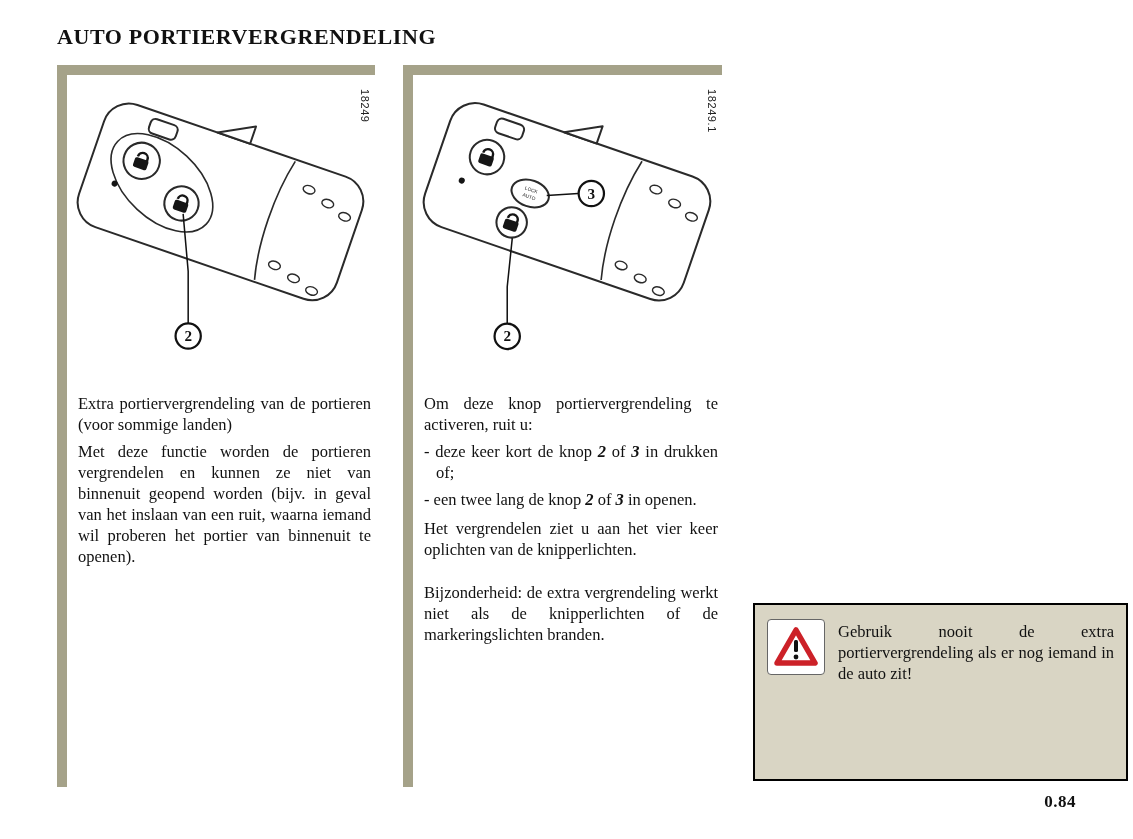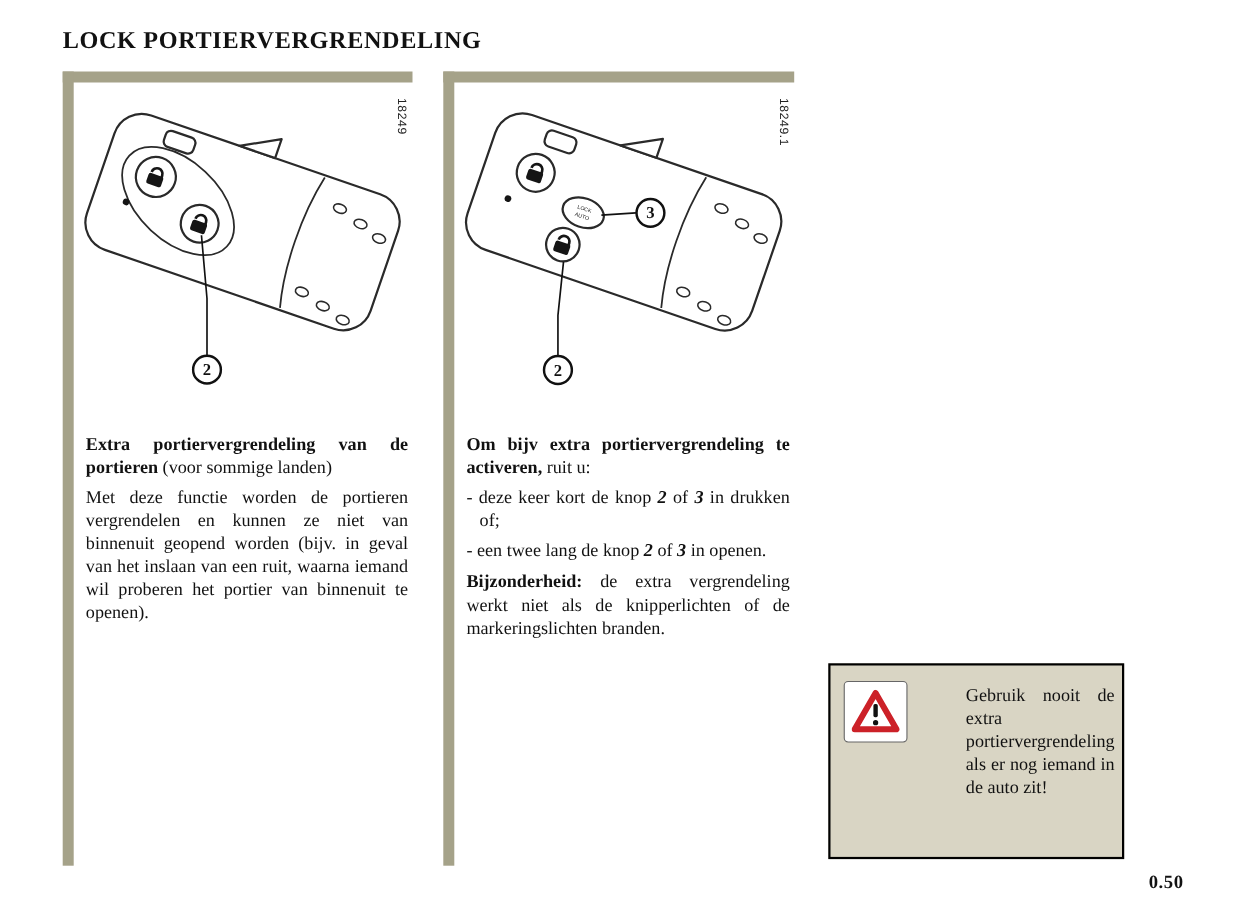--- a/index.html
+++ b/index.html
@@ -23,58 +23,58 @@
     position:absolute; top:14px; right:4px;
     writing-mode:vertical-rl;
     font:11px "Liberation Sans", sans-serif; letter-spacing:0.6px; color:#222;
   }
   .coltext {
     position:absolute; left:21px; right:4px; top:328px;
     font-size:16.5px; line-height:21px; text-align:justify;
   }
   .coltext p { margin-bottom:6px; }
   .lead-head { margin-bottom:6px; }
-  b.run { font-weight:bold; }
+  b.run { font-weight:normal; }
   .keynum { font-weight:bold; font-style:italic; }
   .bullet { padding-left:12px; text-indent:-12px; margin-bottom:4px; }
   .after-bullets { margin-top:8px; }
-  .note { margin-top:8px; }
+  .note { margin-top:22px; }
   
   .card-shape { fill:#ffffff; stroke:#2a2a2a; stroke-width:2; stroke-linejoin:round; }
   .thinline   { fill:none; stroke:#2a2a2a; stroke-width:1.6; }
   .hole { fill:#ffffff; stroke:#2a2a2a; stroke-width:1.4; }
   .ink  { fill:#151515; stroke:none; }
   .shackle { fill:none; stroke:#151515; stroke-width:2.4; }
   .lead { fill:none; stroke:#111; stroke-width:1.5; }
   .callout-circle { fill:#fff; stroke:#111; stroke-width:2.2; }
   .callout-num { font:bold 15px "Liberation Serif", serif; text-anchor:middle; fill:#111; }
   .btn-label { font:4.8px "Liberation Sans", sans-serif; text-anchor:middle; fill:#111; }
   
   .warning-box {
-    position:absolute; left:753px; top:603px; width:269px; height:178px;
+    position:absolute; left:753px; top:603px; width:375px; height:178px;
     background:#d9d5c4; border:2px solid #000;
-    display:flex; align-items:flex-start; padding:14px 12px;gap:40px;
+    display:flex; align-items:flex-start; padding:14px 12px;
   }
   .warning-icon-plate {
     flex:0 0 auto; width:58px; height:56px; background:#fff;
     border:1px solid #666; border-radius:4px;
     display:flex; align-items:center; justify-content:center; margin-right:13px;
   }
   .warning-text { font-size:16.5px; line-height:21px; text-align:justify; padding-top:2px; }
   .page-number {
     position:absolute; right:57px; top:792px;
     font-size:17px; font-weight:bold; letter-spacing:0.5px;
   }
 </style>
 </head>
 <body>
 
 <div class="page">
 
-  <h1 class="doc-title">LOCK PORTIERVERGRENDELING</h1>
+  <h1 class="doc-title">AUTO PORTIERVERGRENDELING</h1>
 
   <section class="col col-left">
     <div class="bar-top"></div>
     <div class="bar-left"></div>
 
     <div class="figure">
       <svg viewBox="0 0 305 290">
         <g transform="rotate(19 150 125)">
           <rect class="card-shape" x="14" y="52" width="270" height="128" rx="26"></rect>
           <path class="thinline" d="M206,54 C197,92 197,142 206,178"></path>
@@ -148,33 +148,34 @@
         <circle class="callout-circle" cx="176" cy="108" r="12.5"></circle>
         <text class="callout-num" x="176" y="113">3</text>
         <polyline class="lead" points="98,152 93,200 93,236"></polyline>
         <circle class="callout-circle" cx="93" cy="249" r="12.5"></circle>
         <text class="callout-num" x="93" y="254">2</text>
       </svg>
       <span class="figref">18249.1</span>
     </div>
 
     <div class="coltext">
-      <p class="lead-head"><b class="run">Om bijv extra portiervergrendeling te activeren,</b><span> ruit u:</span></p>
+      <p class="lead-head"><b class="run">Om deze knop portiervergrendeling te activeren,</b><span> ruit u:</span></p>
       <p class="bullet"><span>- deze keer kort de knop </span><span class="keynum">2</span><span> of </span><span class="keynum">3</span><span> in drukken of;</span></p>
       <p class="bullet"><span>- een twee lang de knop </span><span class="keynum">2</span><span> of </span><span class="keynum">3</span><span> in openen.</span></p>
+      <p class="after-bullets">Het vergrendelen ziet u aan het vier keer oplichten van de knipperlichten.</p>
       <p class="note"><b class="run">Bijzonderheid:</b><span> de extra vergrendeling werkt niet als de knipperlichten of de markeringslichten branden.</span></p>
     </div>
   </section>
 
   <aside class="warning-box">
     <div class="warning-icon-plate">
       <svg width="44" height="40" viewBox="0 0 44 40">
         <path d="M22 3 L41 36 L3 36 Z" fill="#ffffff" stroke="#cc2128" stroke-width="5.5" stroke-linejoin="round"></path>
         <rect x="20" y="13" width="4" height="12" rx="1.5" fill="#111"></rect>
         <circle cx="22" cy="30" r="2.4" fill="#111"></circle>
       </svg>
     </div>
     <div class="warning-text">Gebruik nooit de extra portiervergrendeling als er nog iemand in de auto zit!</div>
   </aside>
 
-  <div class="page-number">0.50</div>
+  <div class="page-number">0.84</div>
 
 </div>
 
 </body></html>

